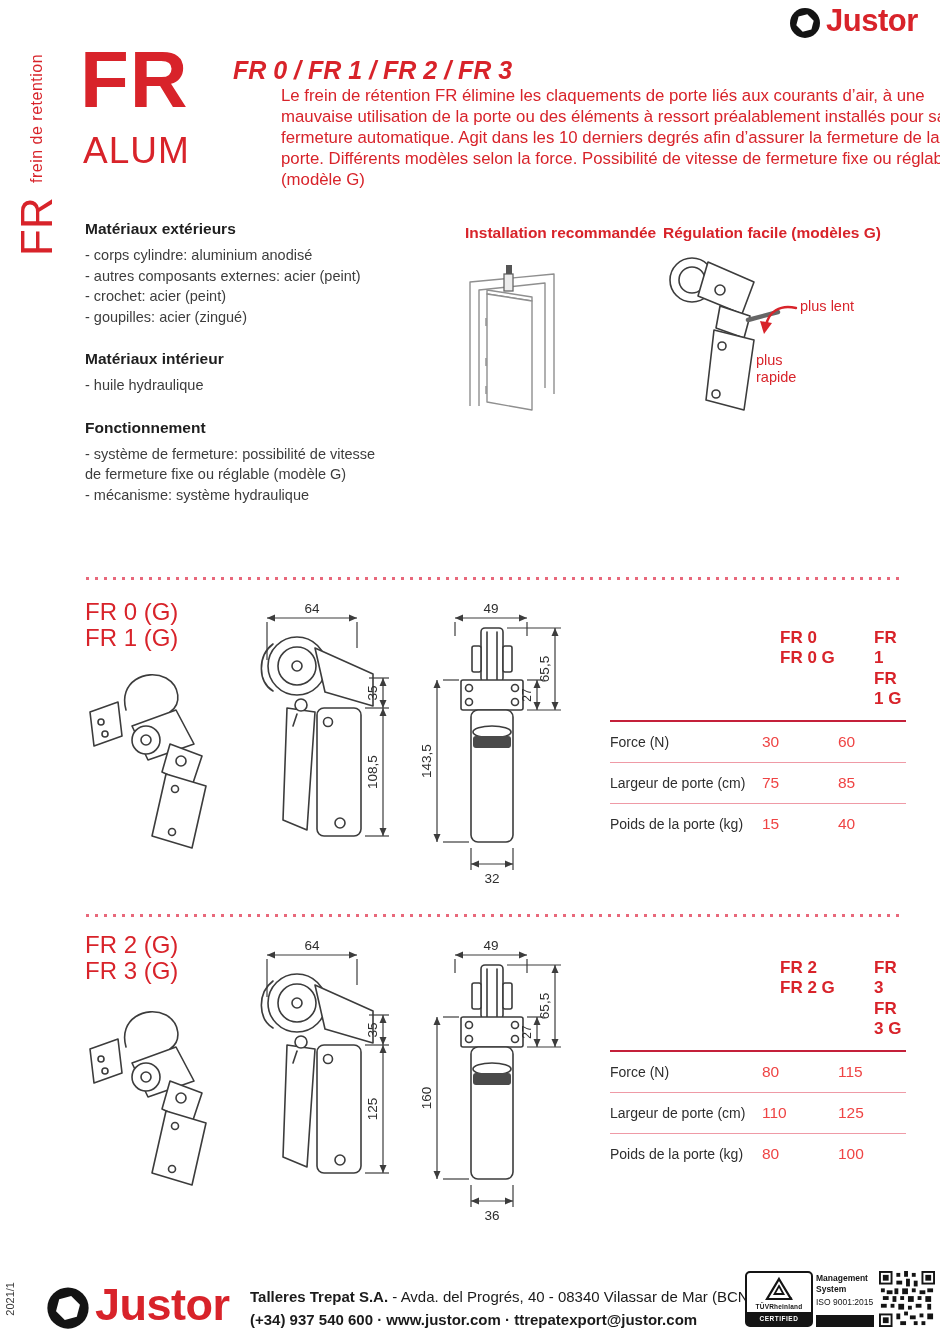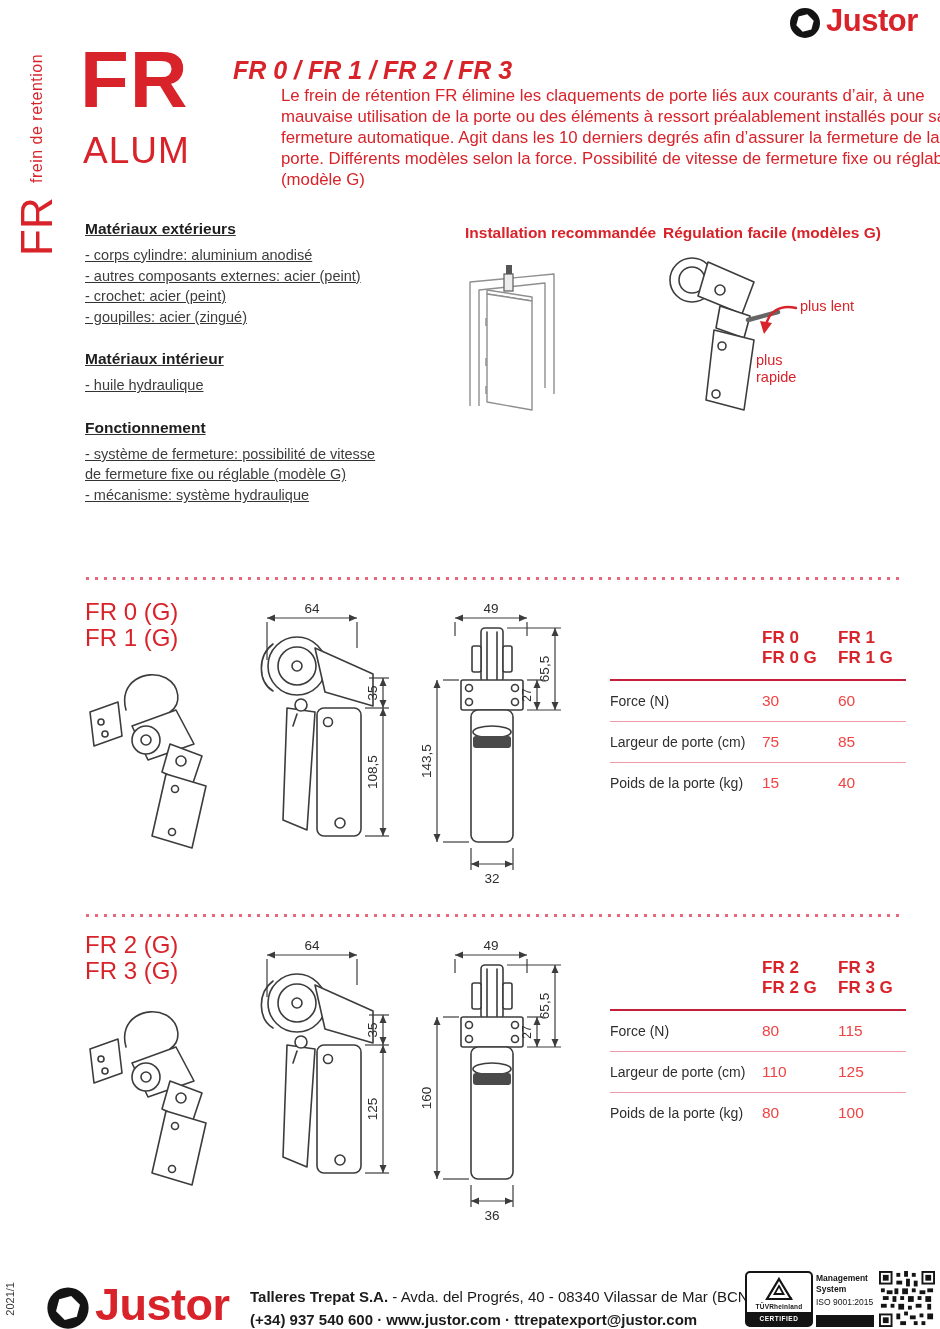--- a/index.html
+++ b/index.html
@@ -19,21 +19,21 @@
   
   .fr-big{position:absolute;left:80px;top:40px;font-size:80px;font-weight:600;
           color:var(--brand-red,#d8232a);letter-spacing:1px;line-height:1;}
   .fr-alum{position:absolute;left:83px;top:132px;font-size:37px;font-weight:400;
           color:var(--brand-red,#d8232a);letter-spacing:1px;line-height:1;}
   .models{position:absolute;left:233px;top:56px;font-size:25px;font-weight:700;
           font-style:italic;color:var(--brand-red,#d8232a);}
   .descr{position:absolute;left:233px;top:86px;width:680px;font-size:16.8px;
          line-height:1.25;color:var(--brand-red,#d8232a);margin-left:48px;}
   
-  .specs{position:absolute;left:85px;top:220px;width:310px;text-decoration:underline;}
+  .specs{position:absolute;left:85px;top:220px;width:310px;}
   .spec-group{margin-bottom:23px;}
   .spec-title{font-weight:700;font-size:15.5px;color:#1e1e1e;margin-bottom:7px;}
   .spec-item{font-size:14.5px;color:#3d3d3d;line-height:1.42;}
   
   .fig-title{position:absolute;font-size:15.5px;font-weight:700;color:var(--brand-red,#d8232a);}
   .fig{position:absolute;}
   .fig-label{position:absolute;color:var(--brand-red,#d8232a);font-size:14.5px;line-height:1.15;}
   
   .dotsep{position:absolute;left:85px;width:818px;height:5px;background-repeat:repeat-x;
           background-image:radial-gradient(circle at 2.5px 2.5px,var(--dot-red,#e8687b) 1.5px,transparent 1.9px);
@@ -47,21 +47,21 @@
   .drawf{stroke:#3c3c3c;stroke-width:1.6;fill:#fff;stroke-linejoin:round;}
   .dim{stroke:#3c3c3c;stroke-width:1.2;fill:none;}
   .dimfill{fill:#3c3c3c;stroke:none;}
   .dimtext{font-size:13.5px;fill:#2e2e2e;font-family:"Liberation Sans",sans-serif;}
   .doorline{stroke:#8f8f8f;stroke-width:1.4;fill:none;stroke-linejoin:round;}
   .doorfill{stroke:#8f8f8f;stroke-width:1.4;fill:#fff;stroke-linejoin:round;}
   .redline{stroke:var(--brand-red,#d8232a);stroke-width:2.4;fill:none;stroke-linecap:round;}
   .redfill{fill:var(--brand-red,#d8232a);stroke:none;}
   
   .spec-table{position:absolute;left:610px;width:296px;}
-  .t-head{display:grid;grid-template-columns:152px 76px 1fr;margin-bottom:10px;}
+  .t-head{display:grid;grid-template-columns:152px 76px 1fr;margin-bottom:10px;gap:18px;}
   .t-col{color:var(--brand-red,#d8232a);font-weight:700;font-size:17px;line-height:1.2;}
   .t-col span{display:block;}
   .t-line{border-top:2.5px solid var(--rule-red,#c4203a);}
   .t-line.thin{border-top:1.2px solid #ef9aa6;}
   .t-row{display:grid;grid-template-columns:152px 76px 1fr;align-items:center;height:40px;}
   .t-row .lab{font-size:14px;color:#2e2e2e;}
   .t-row .val{font-size:15.5px;color:#ef4444;}
   
   .edition{position:absolute;left:4px;top:1282px;writing-mode:vertical-rl;
            transform:rotate(180deg);font-size:11px;color:#3a3a3a;}

